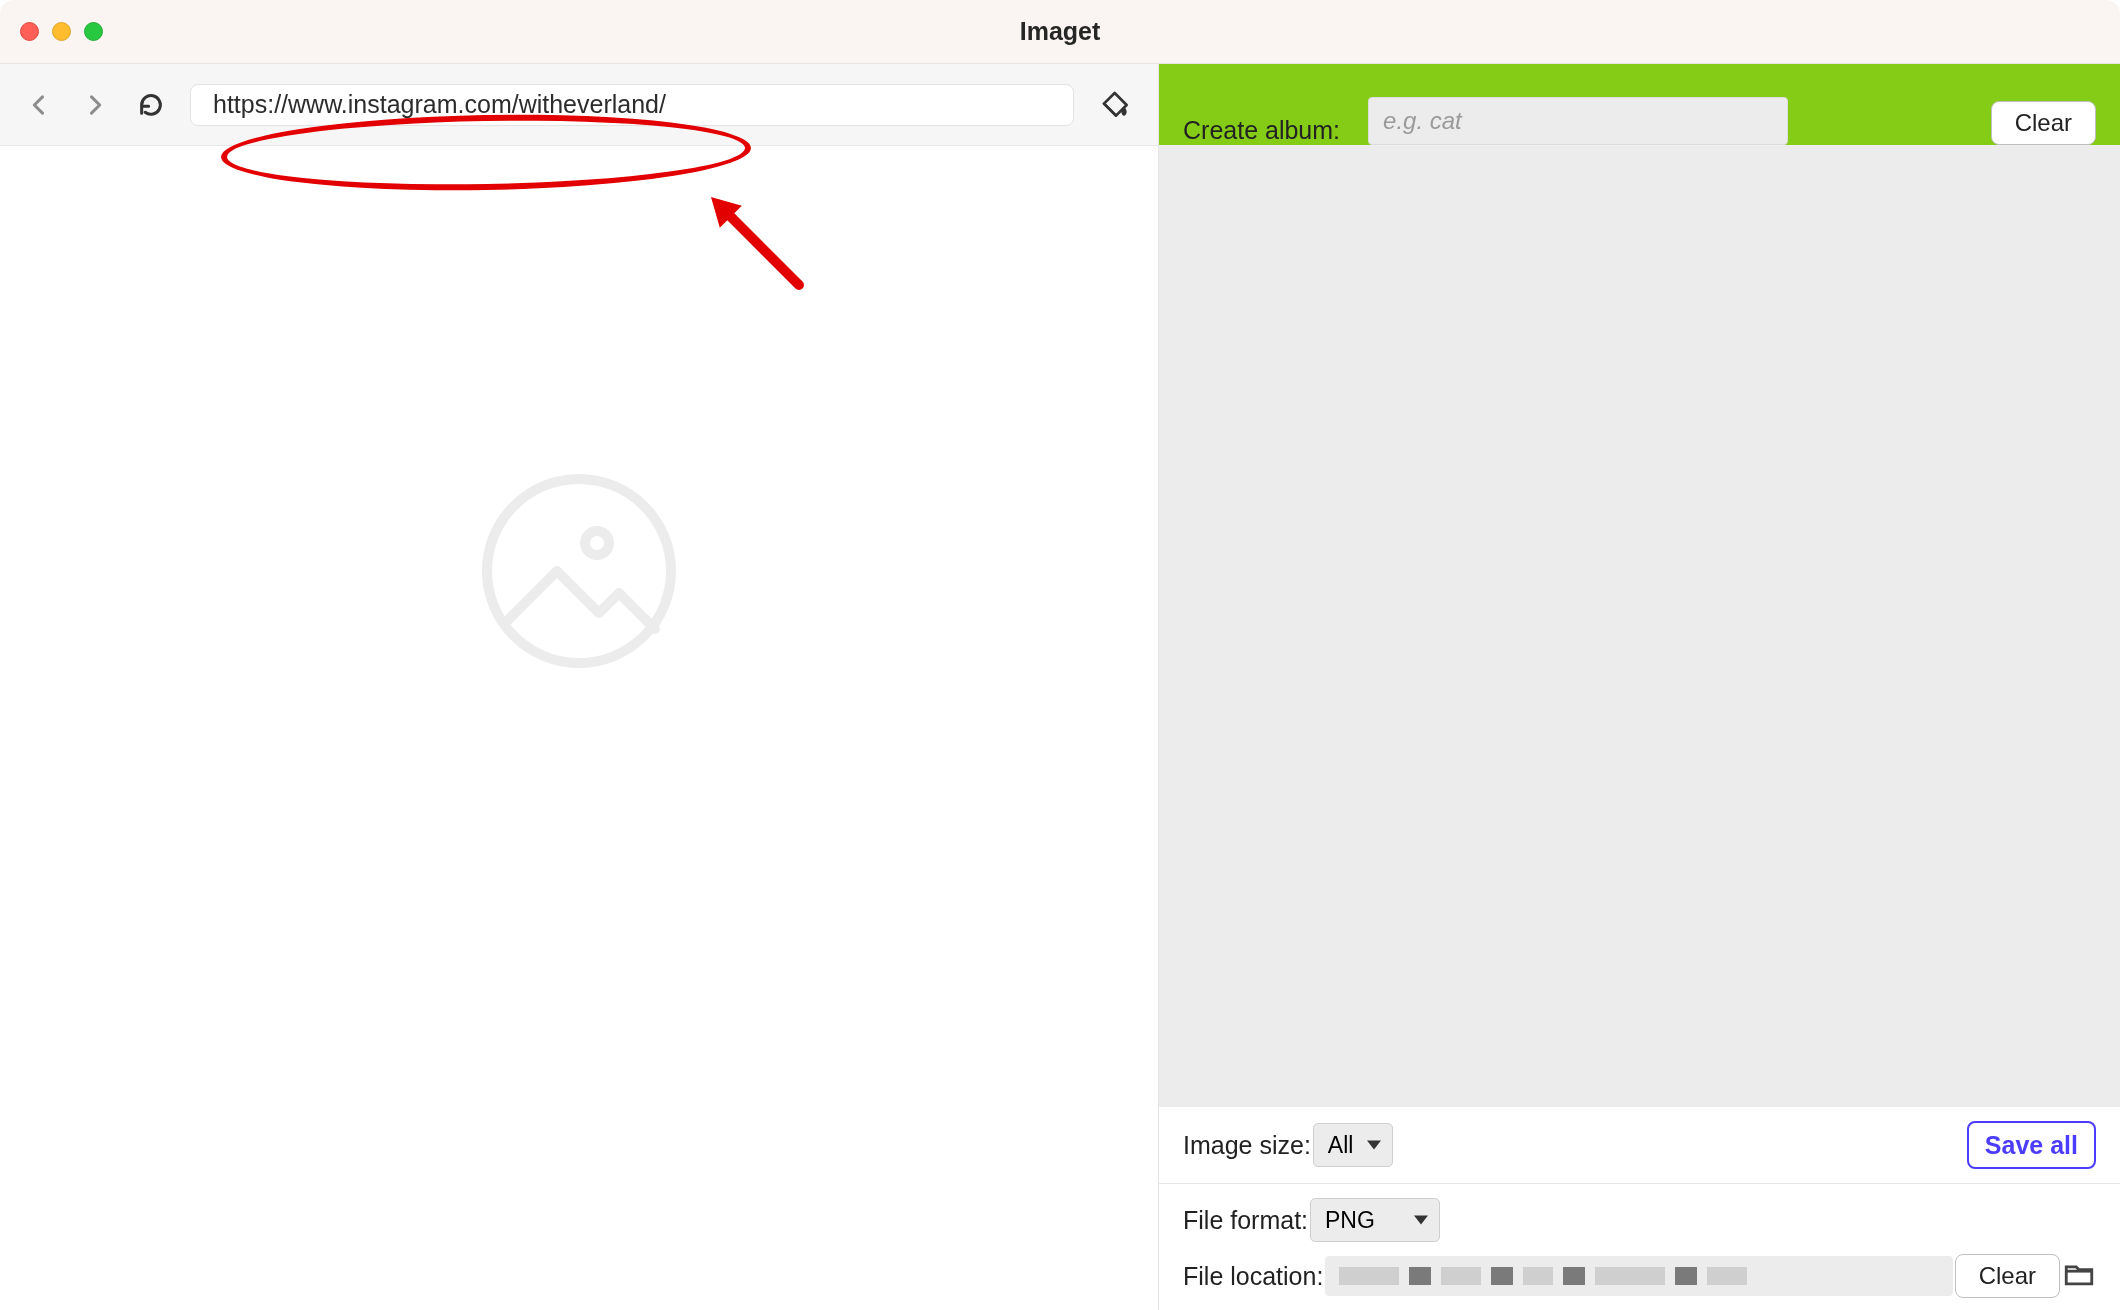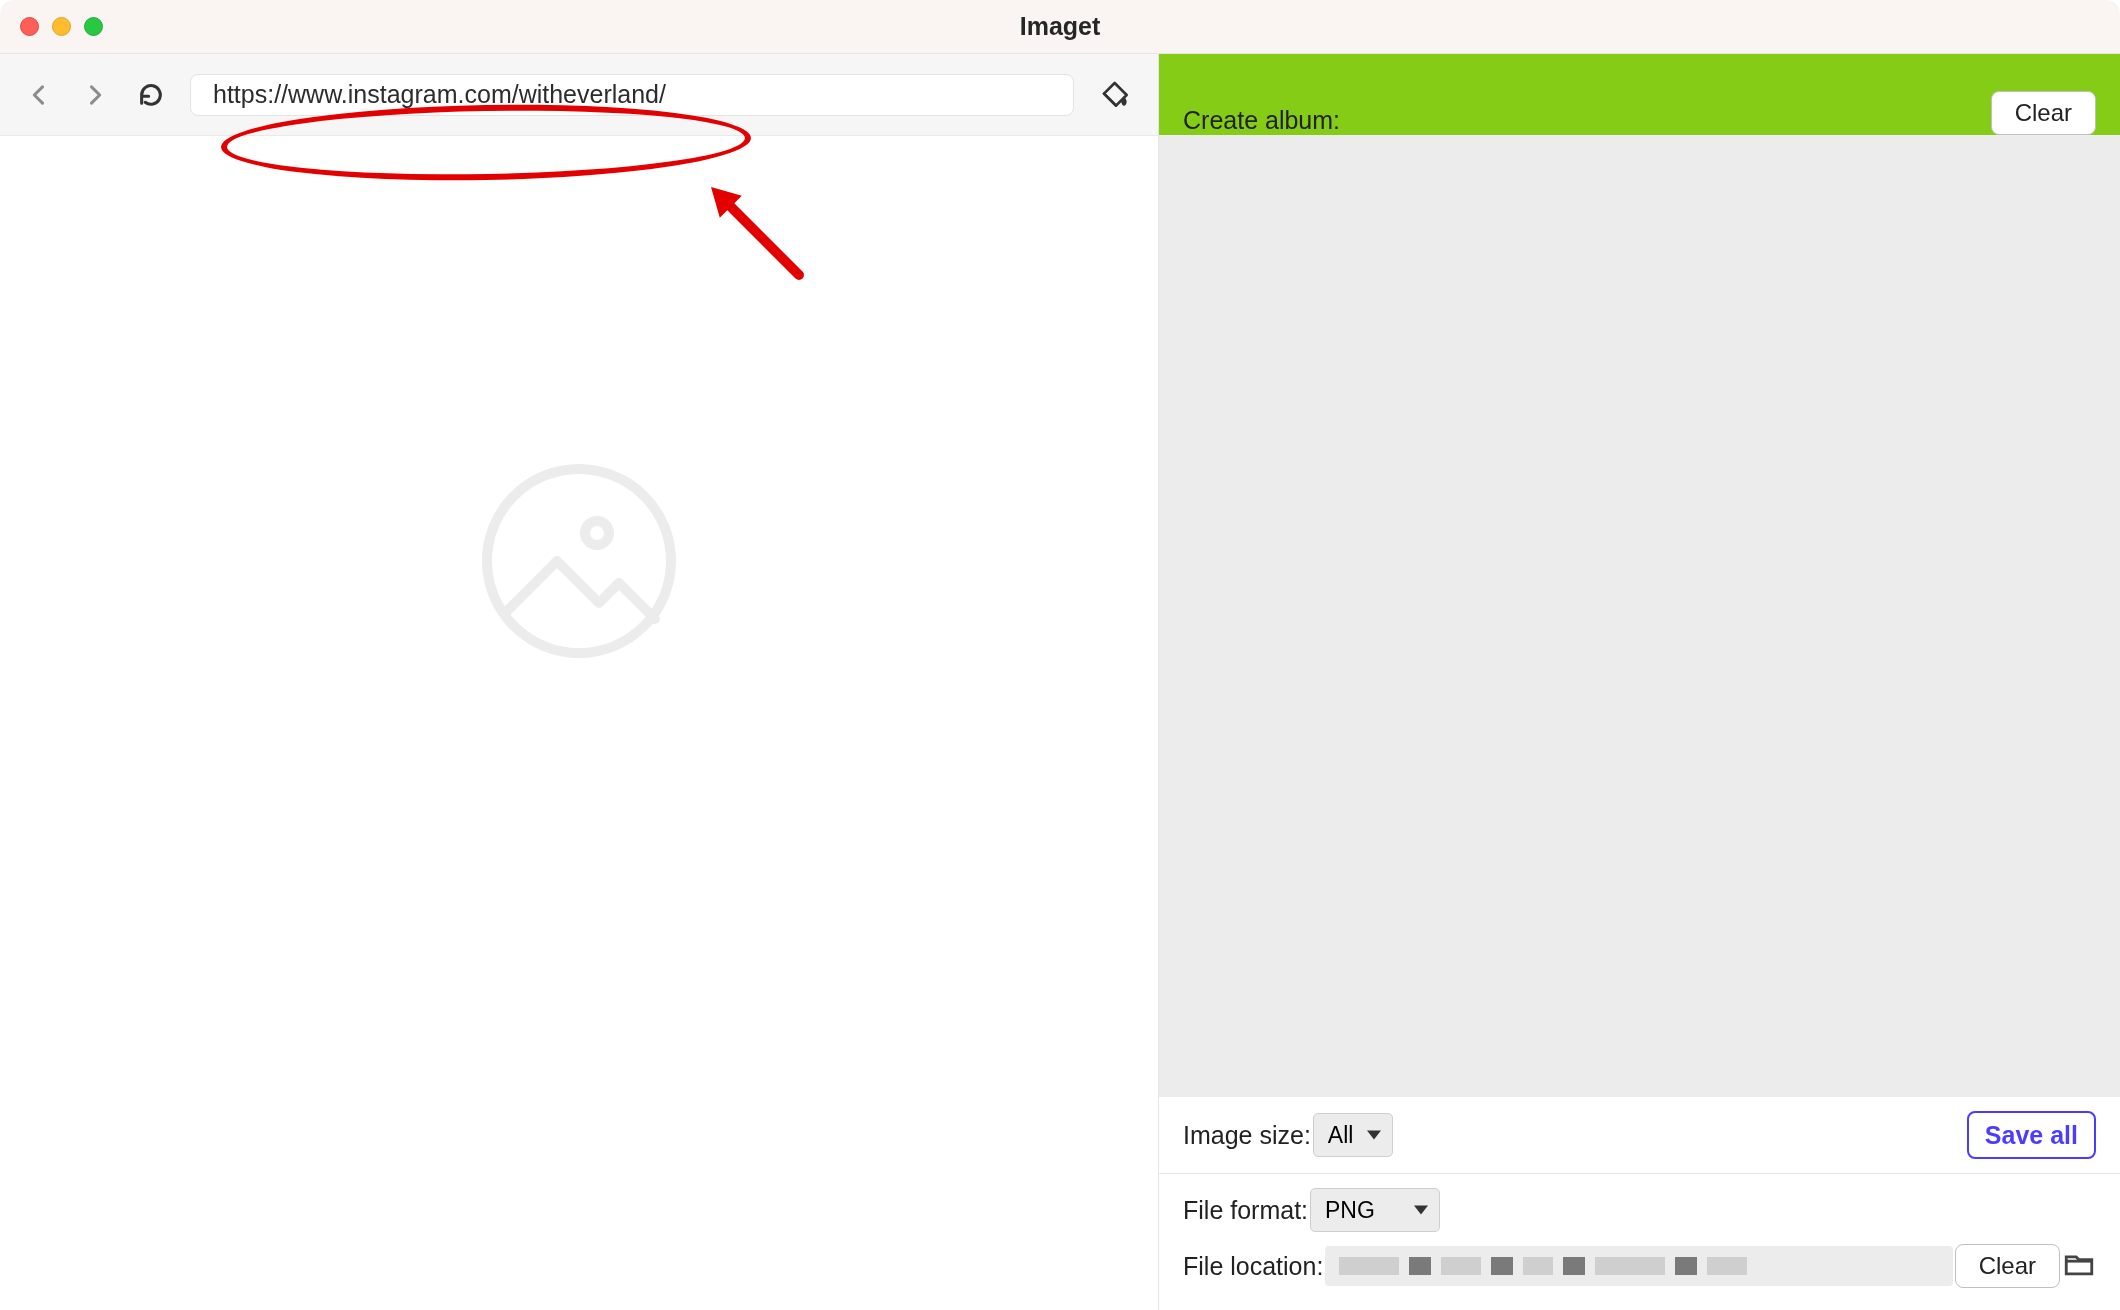--- a/index.html
+++ b/index.html
@@ -1,20 +1,20 @@
 <!DOCTYPE html>
 <html><head>
 <meta charset="utf-8">
 <style>
   * { box-sizing: border-box; margin: 0; padding: 0; }
   html, body { width: 2120px; height: 1310px; font-family: -apple-system, BlinkMacSystemFont, "Segoe UI", Helvetica, Arial, sans-serif; background: #fff; overflow: hidden; }
 
   
   .titlebar {
-    height: 54px;
+    height: 64px;
     background: #faf5f2;
     display: flex;
     align-items: center;
     padding: 0 20px;
     position: relative;
     border-top-left-radius: 14px;
     border-top-right-radius: 14px;
     border-bottom: 1px solid #e9e4e1;
   }
   .traffic-lights { display: flex; gap: 13px; }
@@ -170,20 +170,21 @@
           <circle class="inner" cx="118" cy="72" r="12"></circle>
           <path class="inner" d="M28 150 L78 100 L120 142 L140 122 L176 158"></path>
         </svg>
       </div>
     </div>
   </div>
 
   <div class="right-pane">
     <div class="right-topbar">
       <span class="label">Create album:</span>
+      <input class="album-input" type="text" placeholder="e.g. cat" style="">
       <div class="spacer"></div>
       <button class="btn">Clear</button>
     </div>
 
     <div class="right-content"></div>
 
     <div class="right-bottom">
       <div class="row bordered">
         <span class="label">Image size:</span>
         <span class="select-wrap">

